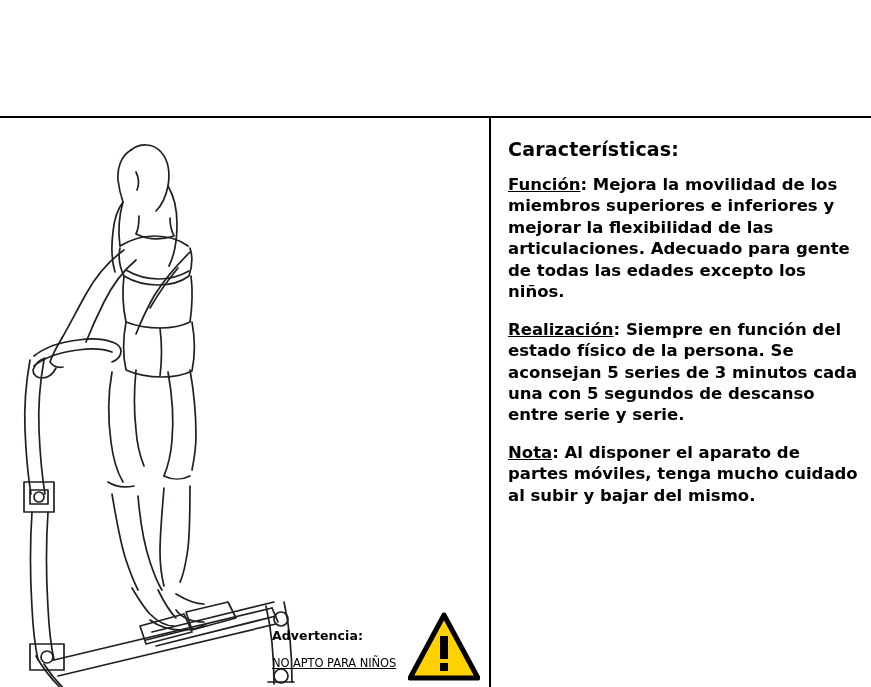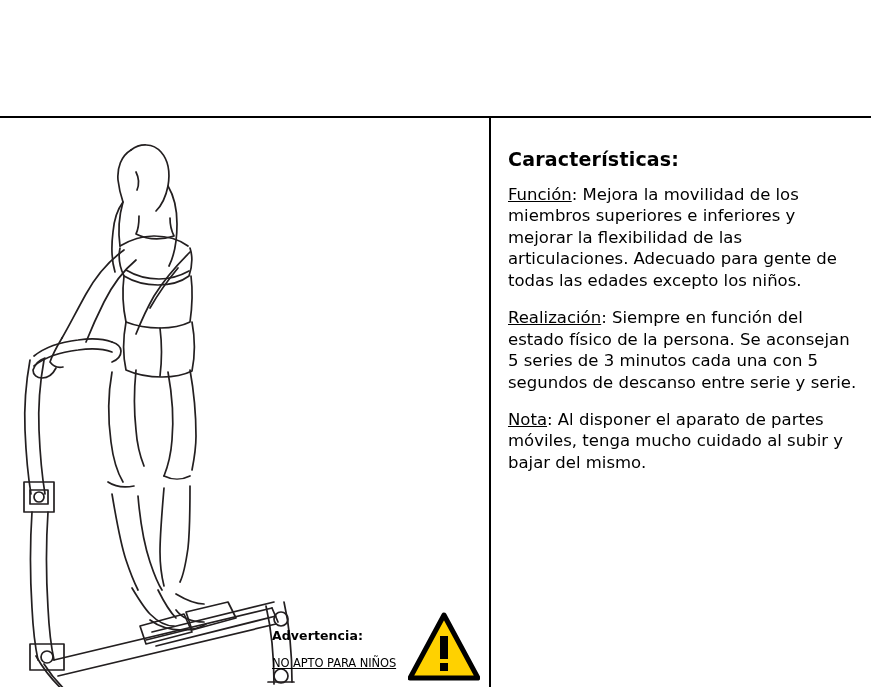--- a/index.html
+++ b/index.html
@@ -117,37 +117,38 @@
   .warning-icon {
     position: absolute;
     left: 136px;
     top: 12px;
   }
 
   
   .right-col {
     position: absolute;
     left: 508px;
-    top: 148px;
+    top: 138px;
     width: 352px;
     color: #000000;
   }
   .char-heading {
     font-family: "DejaVu Sans", sans-serif;
     font-size: 19px;
     font-weight: bold;
     margin: 0 0 14px 0;
     letter-spacing: 0.2px;
   }
   .para {
     font-family: "DejaVu Sans", sans-serif;
     font-size: 16.5px;
     line-height: 1.30;
     margin: 0 0 16px 0;
     text-align: left;
+    font-weight: bold;
   }
   .para .lead {
     text-decoration: underline;
   }
 </style>
 </head>
 <body>
 
 <div class="page">
 

